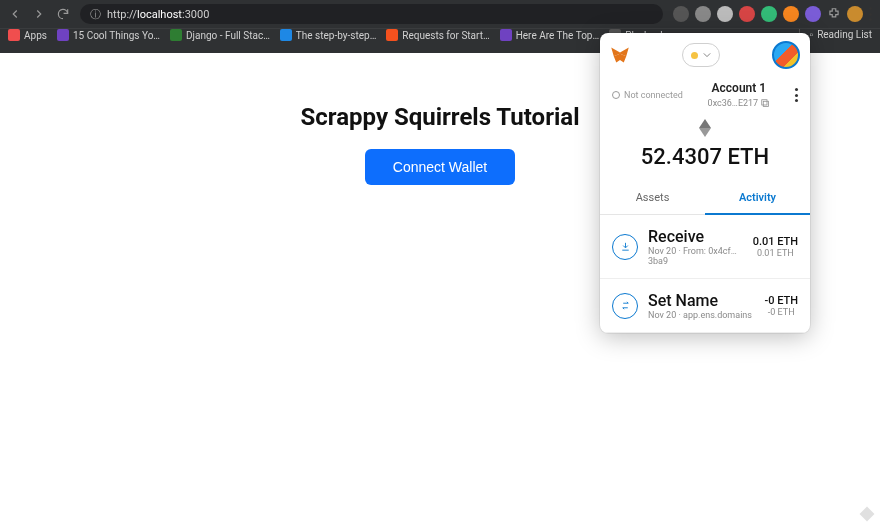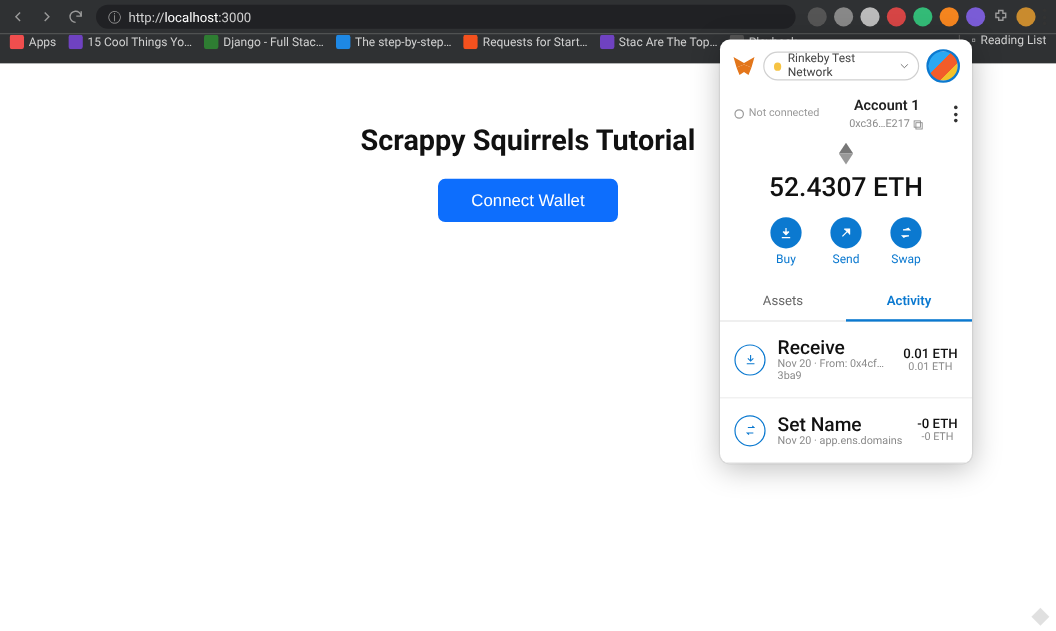--- a/index.html
+++ b/index.html
@@ -123,21 +123,21 @@
       <div class="bm">
         <span class="fav" style="background:#1e88e5"></span>
         <span>The step-by-step…</span>
       </div>
       <div class="bm">
         <span class="fav" style="background:#f4511e"></span>
         <span>Requests for Start…</span>
       </div>
       <div class="bm">
         <span class="fav" style="background:#6f42c1"></span>
-        <span>Stac Are The Top…</span>
+        <span>Here Are The Top…</span>
       </div>
       <div class="bm">
         <span class="fav" style="background:#555"></span>
         <span>Playback</span>
       </div>
     </div>
   <div class="bm-spacer"></div>
   <div class="rl">
       <span>▫</span>
       <span>Reading List</span>
@@ -152,21 +152,20 @@
 
   <div class="mm">
     <div class="mm-head">
       <svg class="fox" viewBox="0 0 32 32">
           <polygon points="2,4 16,12 30,4 26,18 16,14 6,18" fill="#e2761b"></polygon>
           <polygon points="6,18 16,14 26,18 22,28 16,24 10,28" fill="#e4761b"></polygon>
         </svg>
       <div class="net">
           <div class="net-pill">
             <span class="net-dot"></span>
-            <span>Rinkeby Test Network</span>
             <svg width="8" height="8" viewBox="0 0 10 10">
               <path d="M1 3l4 4 4-4" stroke="#666" fill="none"></path>
             </svg>
           </div>
         </div>
       <div class="avatar"></div>
     </div>
     <div class="mm-acc">
       <div class="nc">
           <span class="nc-dot"></span>
@@ -183,46 +182,20 @@
           </div>
       </div>
       <div class="kebab">
           <span></span>
           <span></span>
           <span></span>
         </div>
     </div>
     <div class="eth-ico"><span class="eth-diamond"></span></div>
     <div class="balance">52.4307 ETH</div>
-    <div class="actions">
-      <div class="act">
-          <div class="act-circle">
-            <svg viewBox="0 0 24 24">
-              <path d="M12 4v10M7 10l5 5 5-5M5 20h14" stroke-width="2"></path>
-            </svg>
-          </div>
-          <span>Buy</span>
-        </div>
-      <div class="act">
-          <div class="act-circle">
-            <svg viewBox="0 0 24 24">
-              <path d="M6 18L18 6M9 6h9v9" stroke-width="2"></path>
-            </svg>
-          </div>
-          <span>Send</span>
-        </div>
-      <div class="act">
-          <div class="act-circle">
-            <svg viewBox="0 0 24 24">
-              <path d="M7 7h11l-3-3M17 17H6l3 3" stroke-width="2"></path>
-            </svg>
-          </div>
-          <span>Swap</span>
-        </div>
-    </div>
     <div class="tabs">
       <div class="tab">Assets</div>
       <div class="tab active">Activity</div>
     </div>
     <div id="tx-list">
         <div class="tx">
           <div class="tx-ico">
             <svg viewBox="0 0 24 24">
               <path d="M12 4v10M7 10l5 5 5-5M5 20h14"></path>
             </svg>

